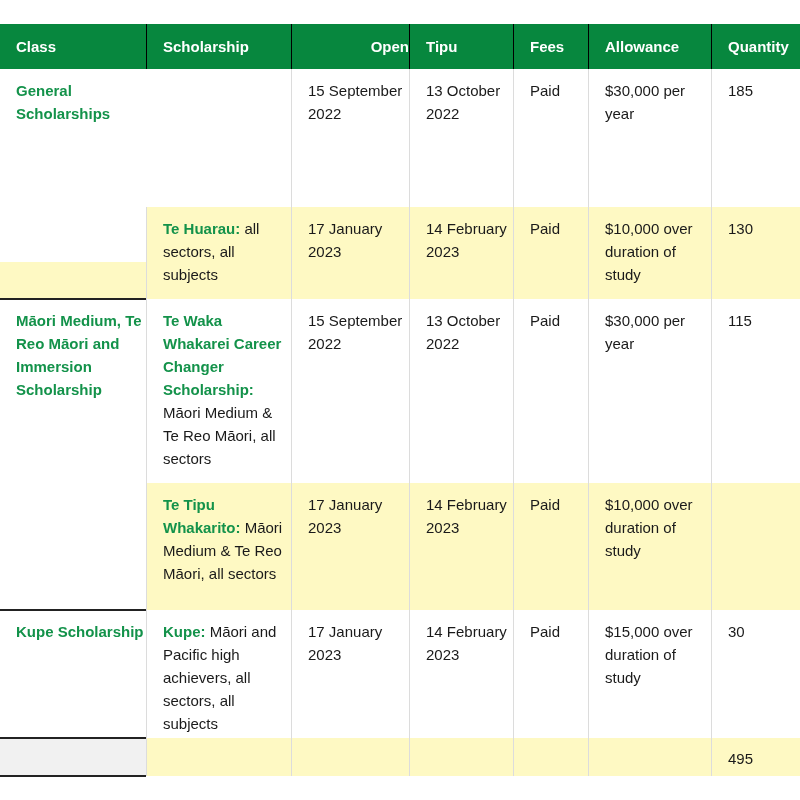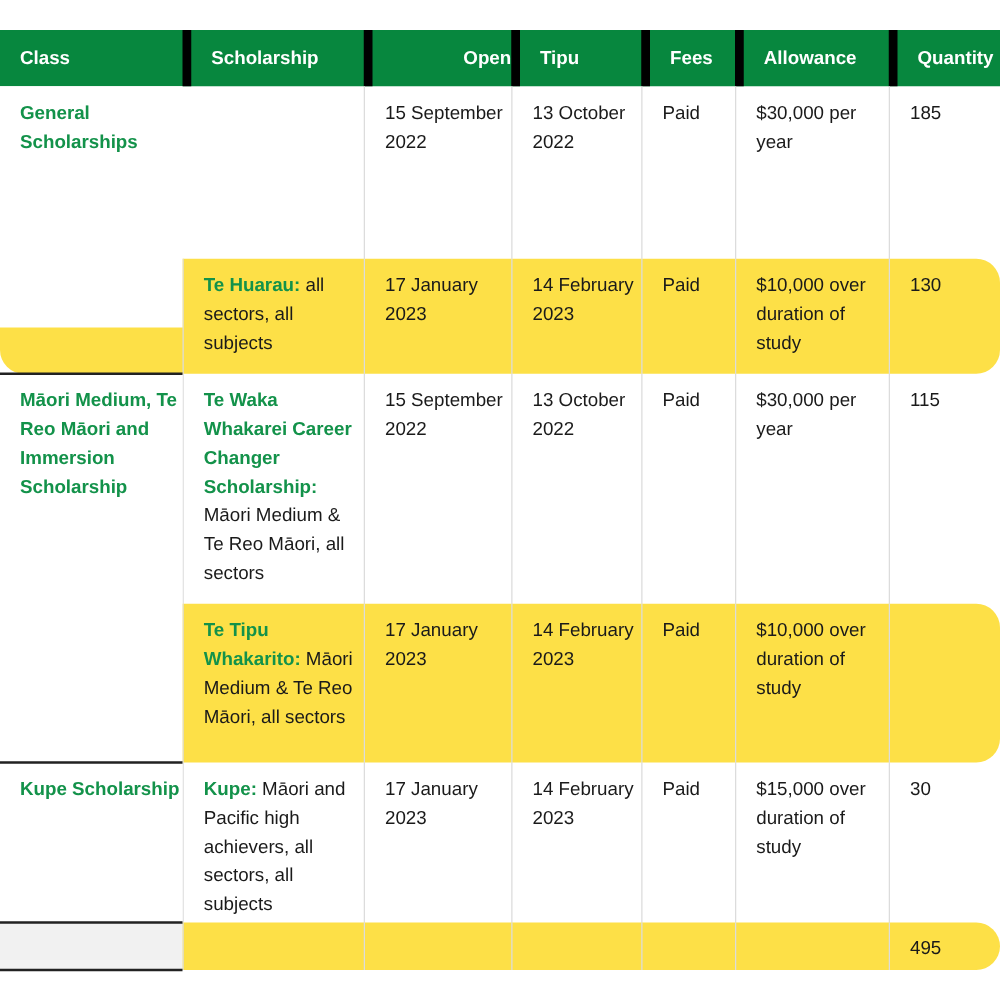--- a/index.html
+++ b/index.html
@@ -4,23 +4,23 @@
 <style>
   html, body { margin: 0; padding: 0; background: #ffffff; }
   body { width: 800px; height: 800px; overflow: hidden; position: relative;
          font-family: "Liberation Sans", "DejaVu Sans", sans-serif; color: #1a1a1a; }
   .tbl { position: absolute; left: 0; top: 24px; width: 800px; }
   .row { position: absolute; left: 0; width: 800px; }
   .cell { position: absolute; top: 0; bottom: 0; box-sizing: border-box; padding: 10px 0 0 16px;
           font-size: 15px; line-height: 23px; border-left: 1px solid #dcdcdc; }
   .cell.first { border-left: none; }
   .hdr { background: #07873e; top: 0; height: 45px; }
-  .hdr .cell { color: #ffffff; font-weight: bold; padding-top: 11px; border-left: 7px solid #000000; }
+  .hdr .cell { color: #ffffff; font-weight: bold; padding-top: 11px; border-left: 1px solid #000000; }
   .hdr .cell.first { border-left: none; }
-  .shade { background: #fde047; border-radius: 19px; }
+  .shade { background: #fef9c3; }
   .green { color: #13924a; font-weight: bold; }
   .classcell { position: absolute; left: 0; width: 146px; box-sizing: border-box;
                padding: 10px 0 0 16px; font-size: 15px; line-height: 23px; background: #fff; }
   .hline { position: absolute; left: 0; width: 146px; height: 2px; background: #222; }
 </style>
 </head>
 <body>
 
 <div class="tbl">
 

